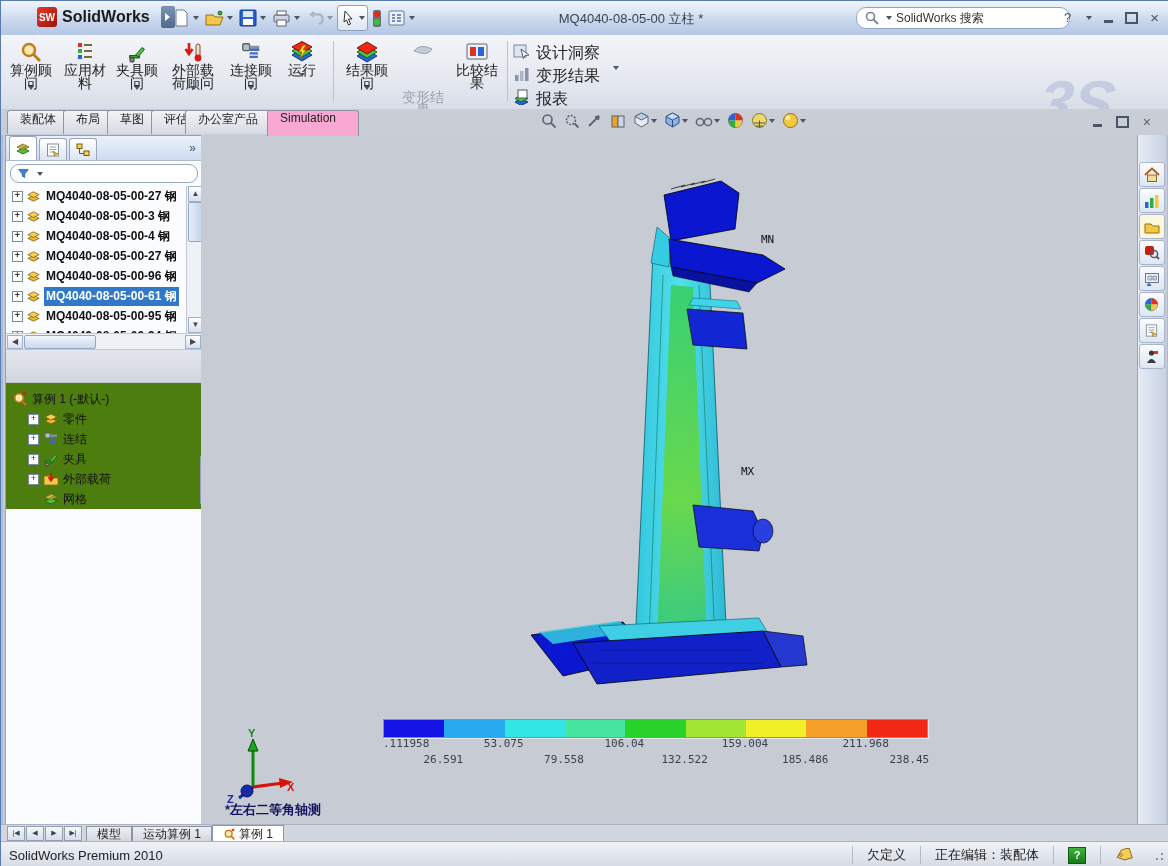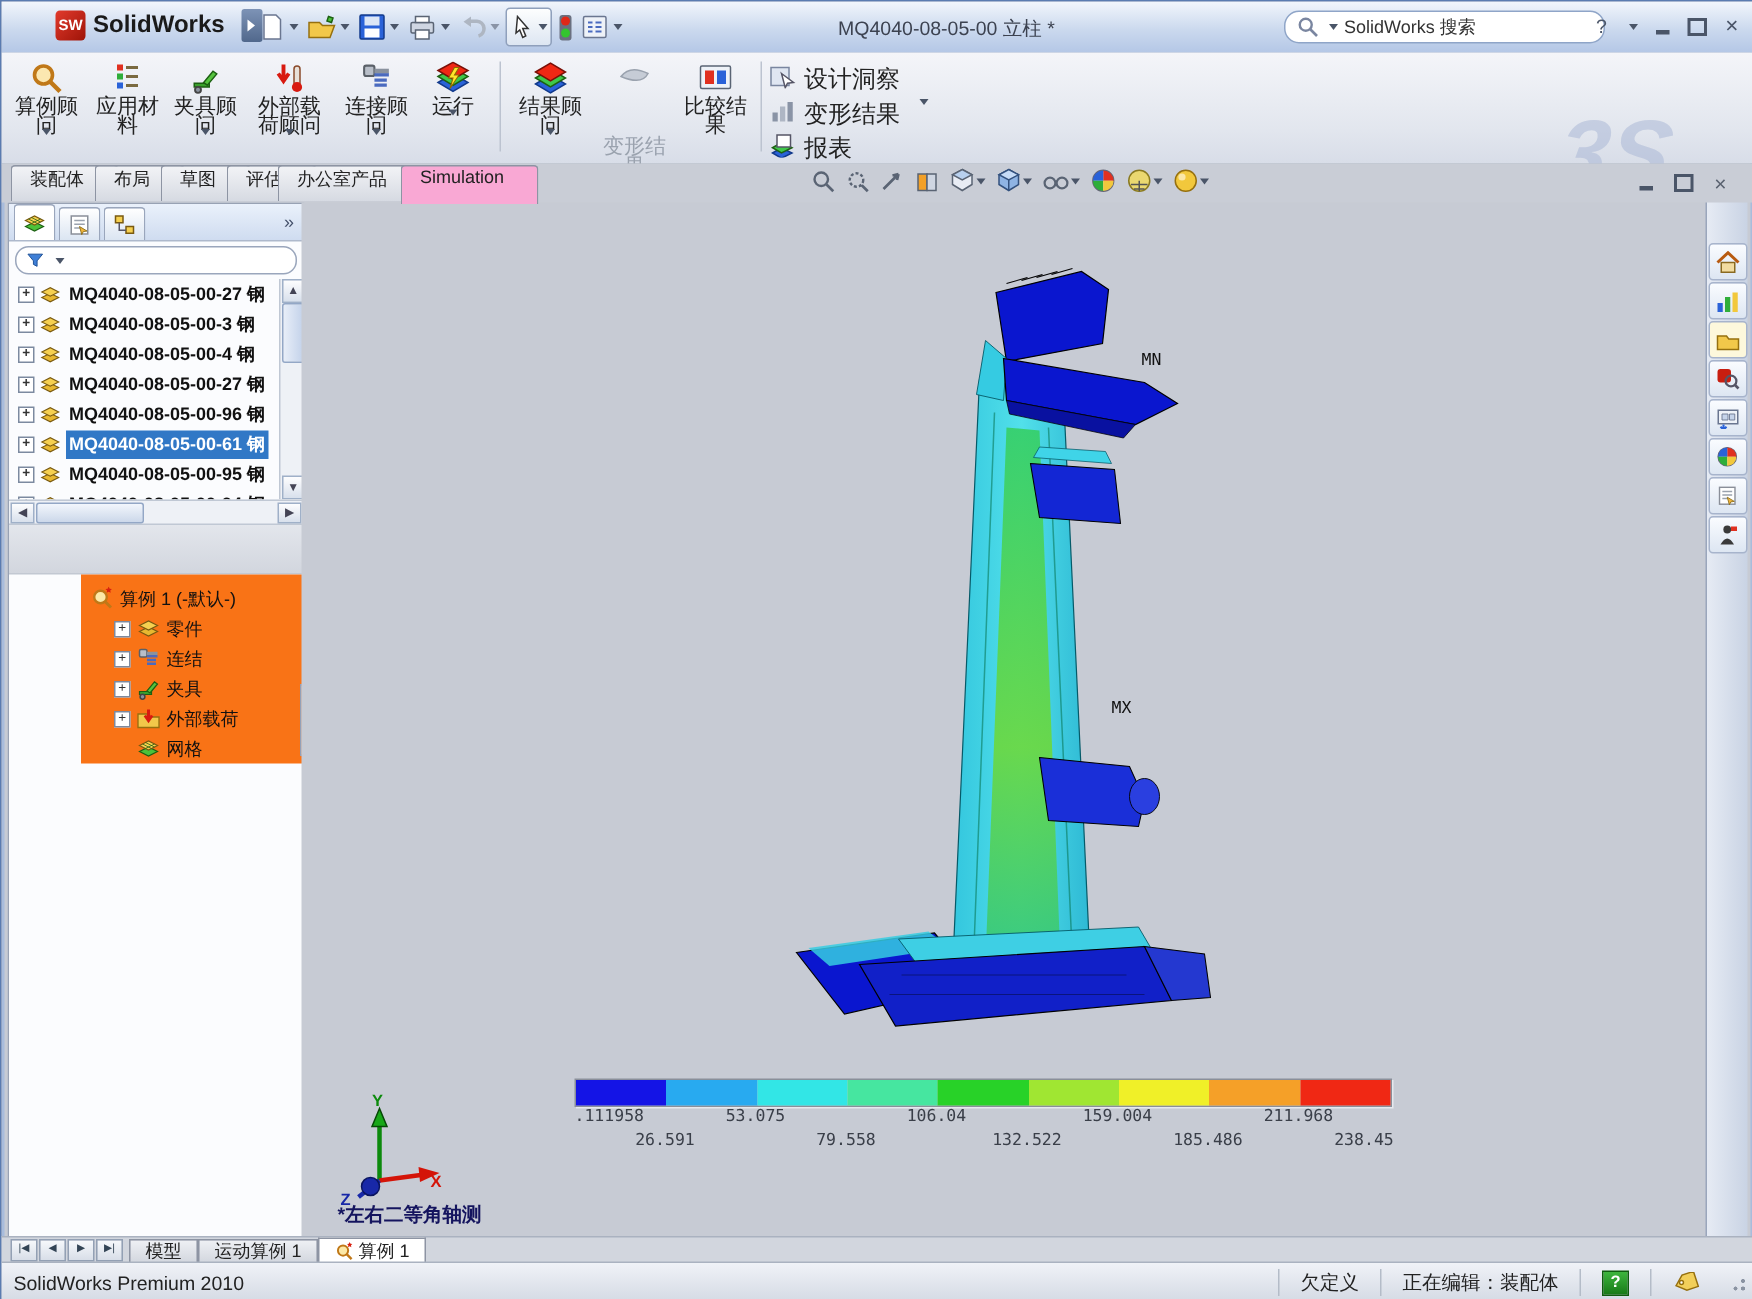--- a/index.html
+++ b/index.html
@@ -60,21 +60,21 @@
   .trow.sel .lbl{background:#3178c6;color:#fff;}
   .exp{width:9px;height:9px;border:1px solid #7c8aa0;background:#fff;font-size:9px;line-height:7px;text-align:center;color:#333;flex:none;}
   .exp::before{content:"+";}
   .vscroll{position:absolute;right:0;top:0;width:15px;height:147px;background:#eef1f6;border-left:1px solid #c0c8d4;}
   .varr{position:absolute;left:1px;width:13px;height:14px;background:linear-gradient(#fdfdfe,#d8e0ec);border:1px solid #9fb0c8;text-align:center;font-size:8px;color:#445;line-height:13px;}
   .vthumb{position:absolute;left:1px;top:16px;width:13px;height:38px;background:linear-gradient(90deg,#e8eef8,#c3d2ea);border:1px solid #93a7c6;border-radius:2px;}
   .hscroll{height:15px;background:#eef1f6;border-top:1px solid #c0c8d4;border-bottom:1px solid #c0c8d4;position:relative;}
   .harr{position:absolute;top:1px;width:14px;height:12px;font-size:8px;color:#445;text-align:center;line-height:12px;background:linear-gradient(#fdfdfe,#d8e0ec);border:1px solid #9fb0c8;}
   .hthumb{position:absolute;left:18px;top:1px;width:70px;height:12px;background:linear-gradient(#f2f6fc,#ccd8ea);border:1px solid #93a7c6;border-radius:2px;}
   .gap{height:32px;background:linear-gradient(#e3e6ec,#d2d6de);border-bottom:1px solid #c2c8d2;}
-  .simtree{padding:6px 0 0 6px;background:#f97316;margin-left:48px;}
+  .simtree{padding:6px 0 0 6px;background:#4d7c0f;}
   .srow{display:flex;align-items:center;height:20px;font-size:12px;color:#111;gap:4px;}
   .srow .ind{width:12px;flex:none}
   .splitter{position:absolute;left:199px;top:455px;width:9px;height:46px;background:linear-gradient(90deg,#dfe5ef,#bcc7da);border:1px solid #93a0b8;border-radius:0 4px 4px 0;display:flex;flex-direction:column;align-items:center;justify-content:center;gap:3px;}
   .splitter i{width:0;height:0;border-top:3px solid transparent;border-bottom:3px solid transparent;border-right:4px solid #4a5a74;display:block;}
   
   .gfx{position:absolute;left:200px;top:134px;width:936px;height:689px;background:#c7cbd4;overflow:hidden;}
   .legend{position:absolute;left:182px;top:584px;width:543px;height:17px;display:flex;border:1px solid #8a8f99;box-shadow:1px 1px 0 #e6e9ee;}
   .lseg{flex:1;}
   .llabels{position:absolute;left:182px;top:602px;width:543px;height:34px;font-family:"DejaVu Sans Mono",monospace;font-size:11px;color:#3a3f49;}
   .llabels span{position:absolute;transform:translateX(-50%);white-space:nowrap;}

